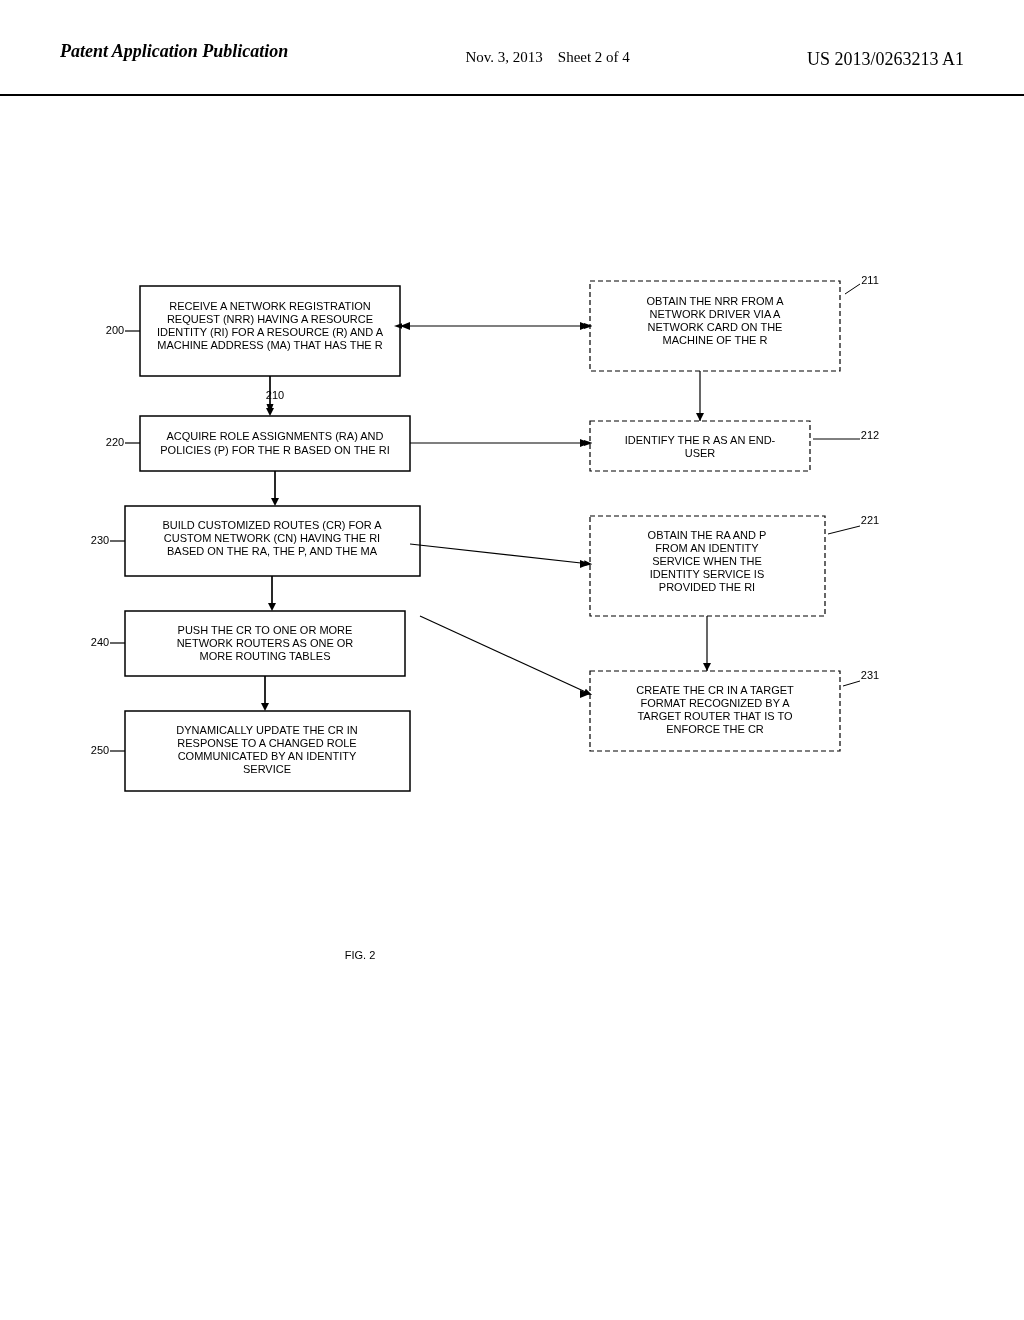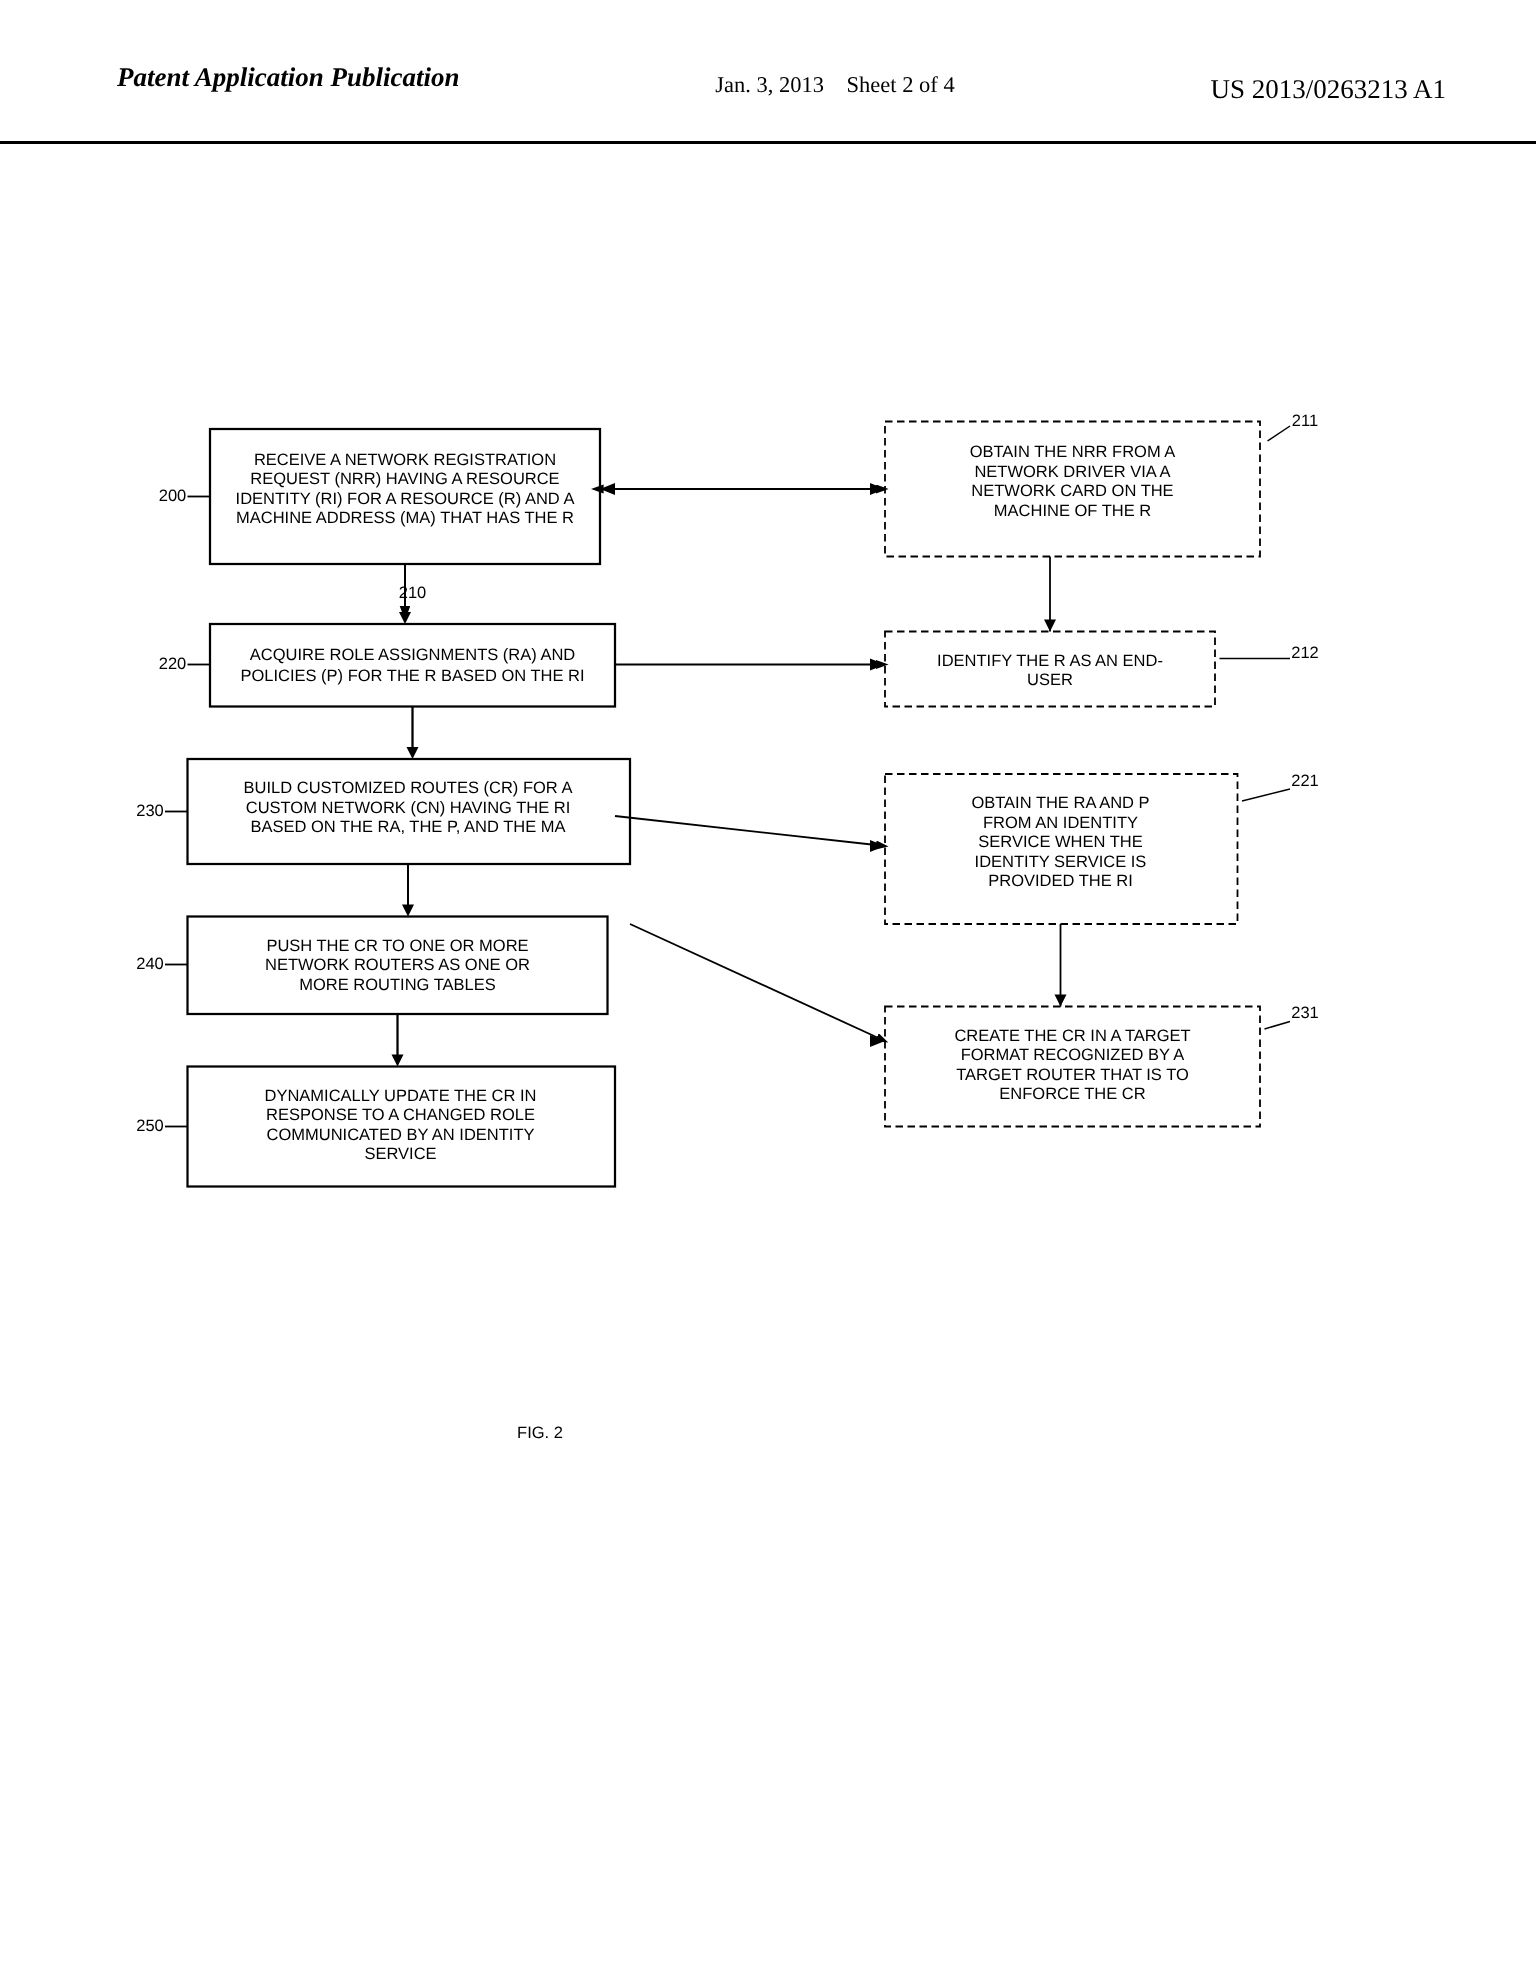--- a/index.html
+++ b/index.html
@@ -18,21 +18,20 @@
       align-items: flex-start;
       padding: 40px 60px 20px 60px;
       border-bottom: 2px solid #000;
     }
 
     .header-left {
       font-size: 18px;
       font-weight: bold;
       font-style: italic;
       line-height: 1.3;
-      margin-left: 18px;
     }
 
     .header-center {
       font-size: 15px;
       text-align: center;
       line-height: 1.6;
       padding-top: 5px;
     }
 
     .header-right {
@@ -62,21 +61,21 @@
       text-anchor: middle;
       dominant-baseline: middle;
     }
   </style>
 </head>
 <body>
 
 <div class="page-header">
   <div class="header-left">Patent Application Publication</div>
   <div class="header-center">
-    <span>Jan. 3, 2013</span>&nbsp;&nbsp;&nbsp;
+    <span>Nov. 3, 2013</span>&nbsp;&nbsp;&nbsp;
     <span>Sheet 2 of 4</span>
   </div>
   <div class="header-right">US 2013/0263213 A1</div>
 </div>
 
 <div class="diagram-area">
   <svg class="diagram" viewBox="0 0 904 820">
 
     <g>
       <rect x="80" y="90" width="260" height="90" fill="white" stroke="black" stroke-width="1.5"></rect>

